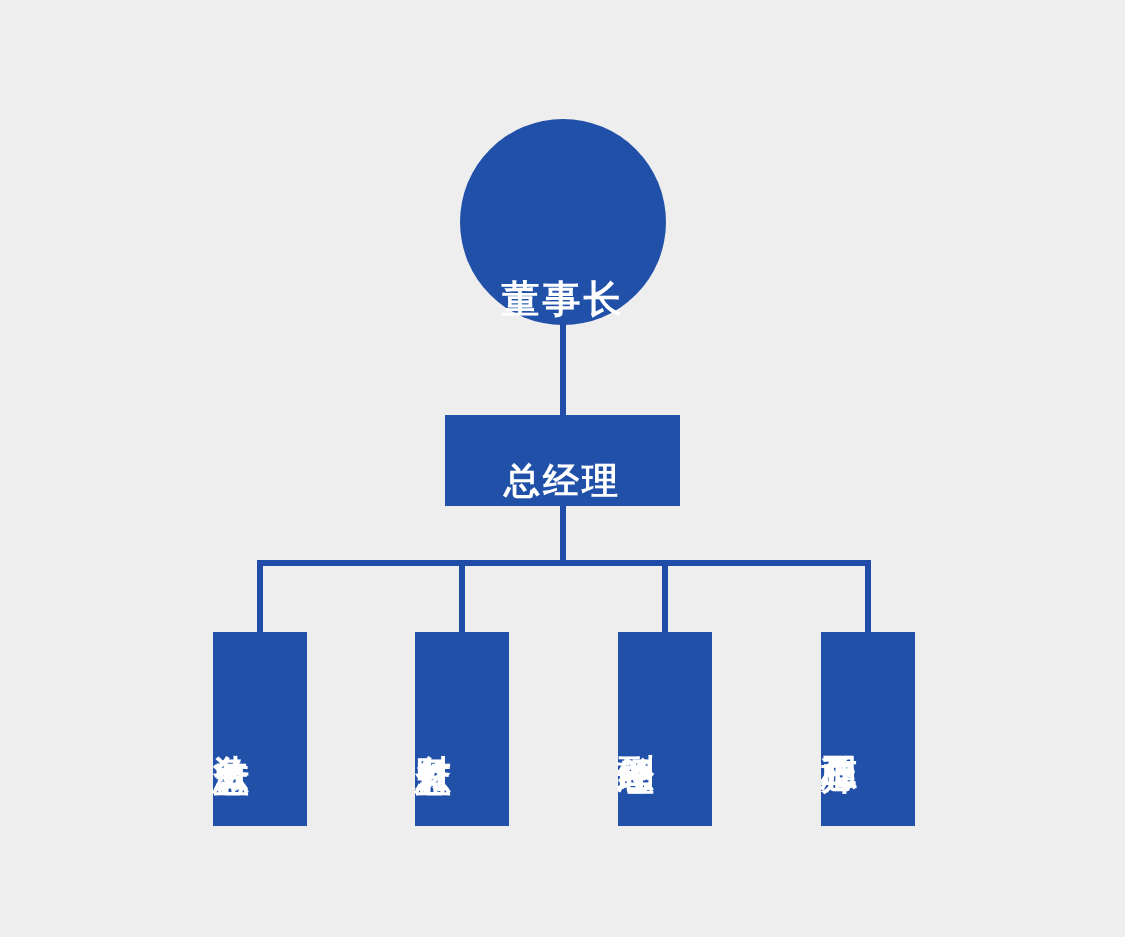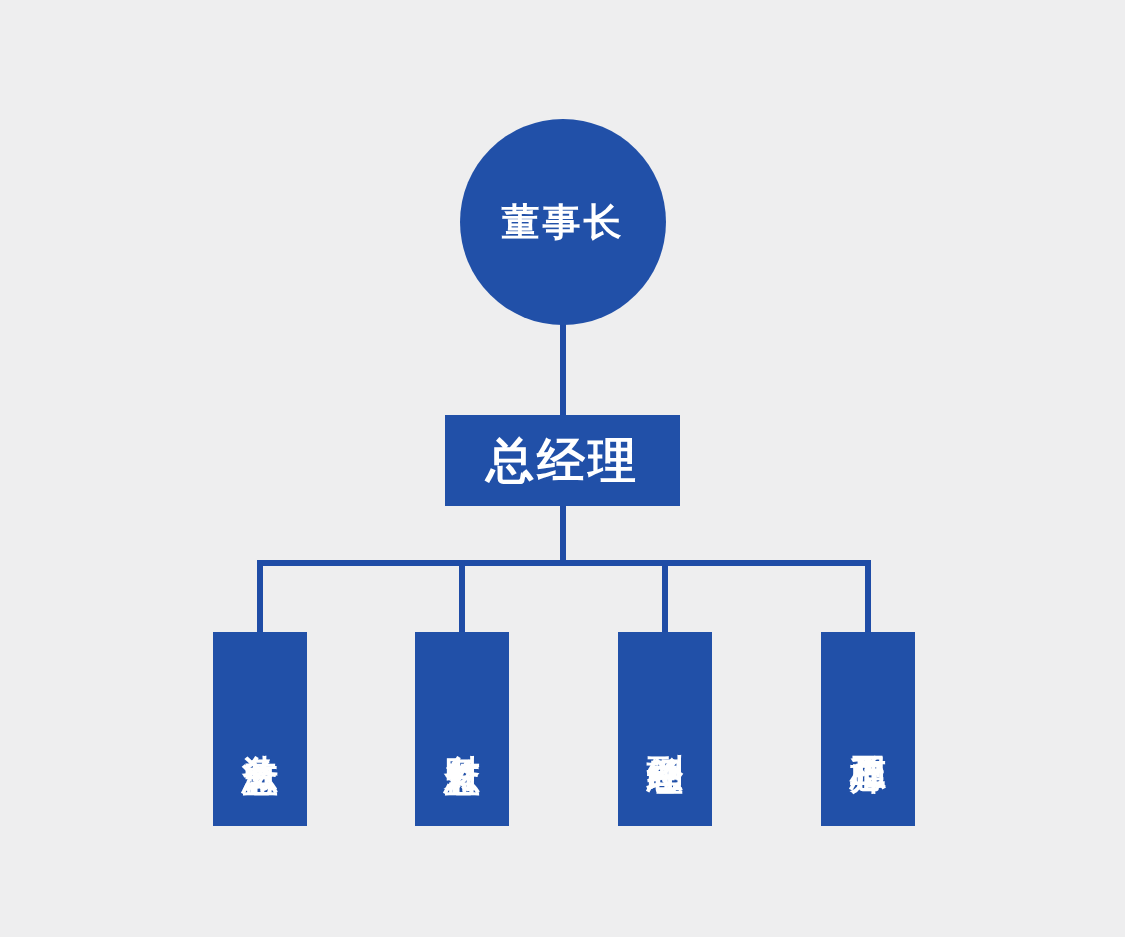--- a/index.html
+++ b/index.html
@@ -19,35 +19,35 @@
     width: 1125px;
     height: 937px;
     background: var(--bg);
     overflow: hidden;
   }
   .node {
     position: absolute;
     background: var(--node);
     color: var(--text);
     display: flex;
-    align-items: center;
+    align-items: flex-end;
     justify-content: center;
     font-weight: 600;
   }
   .node-circle {
     left: 460px; top: 119px;
     width: 206px; height: 206px;
     border-radius: 50%;
     font-size: 38px;
     letter-spacing: 3px;
   }
   .node-rect {
     left: 445px; top: 415px;
     width: 235px; height: 91px;
-    font-size: 48px;
+    font-size: 36px;
     letter-spacing: 3px;
   }
   .node-vert {
     top: 632px;
     width: 94px; height: 194px;
     font-size: 36px;
     writing-mode: vertical-rl;
     text-orientation: upright;
     letter-spacing: 2px;
     line-height: 1;

